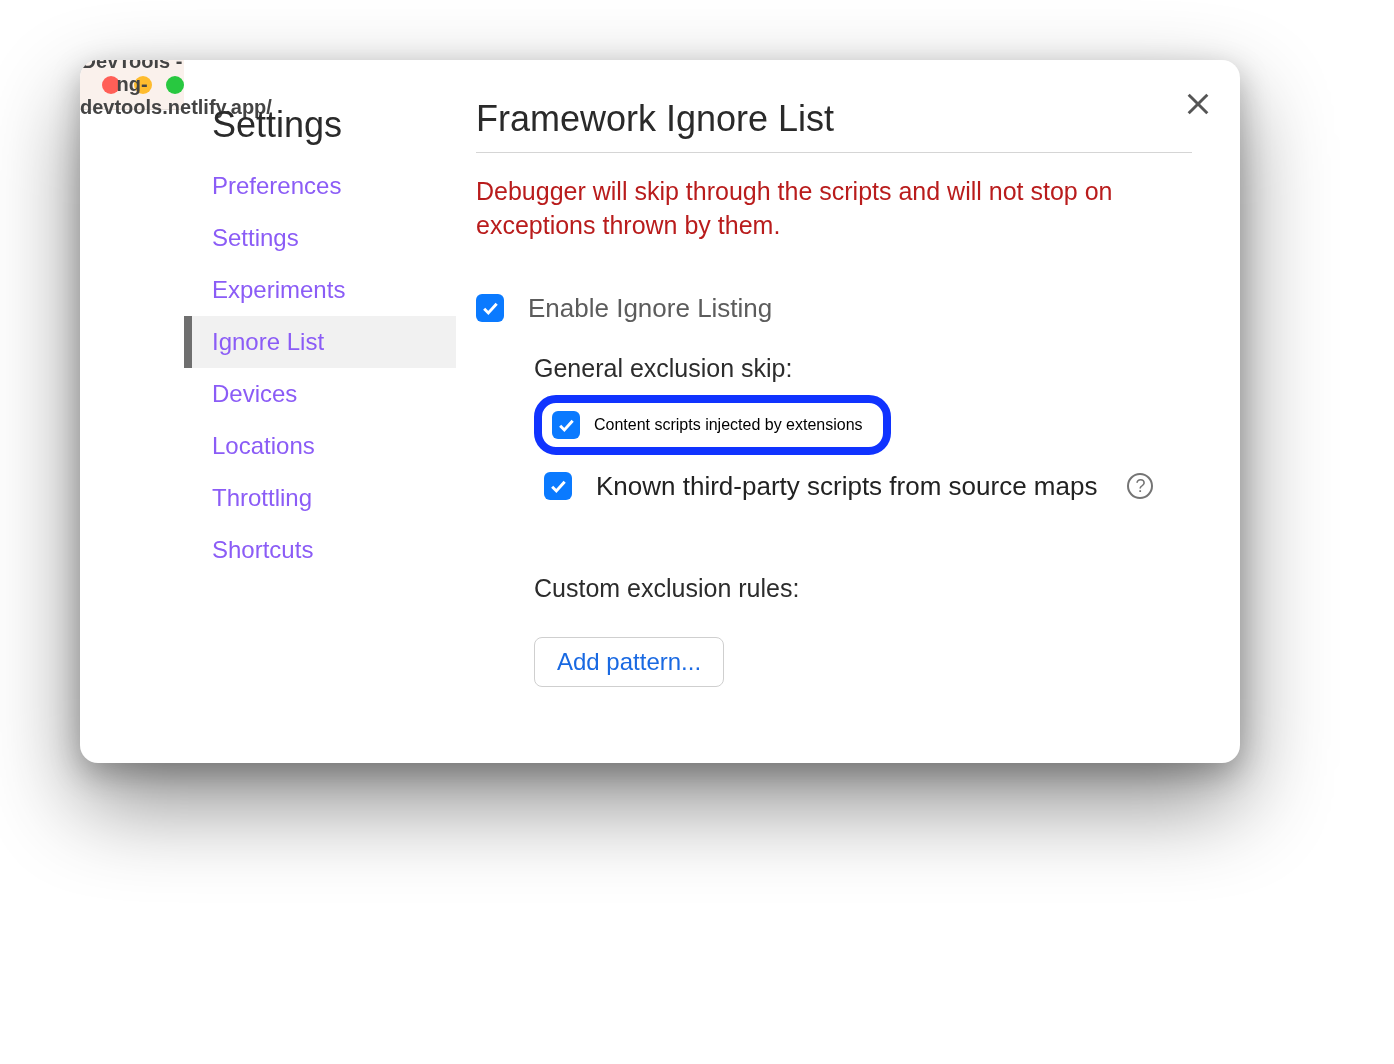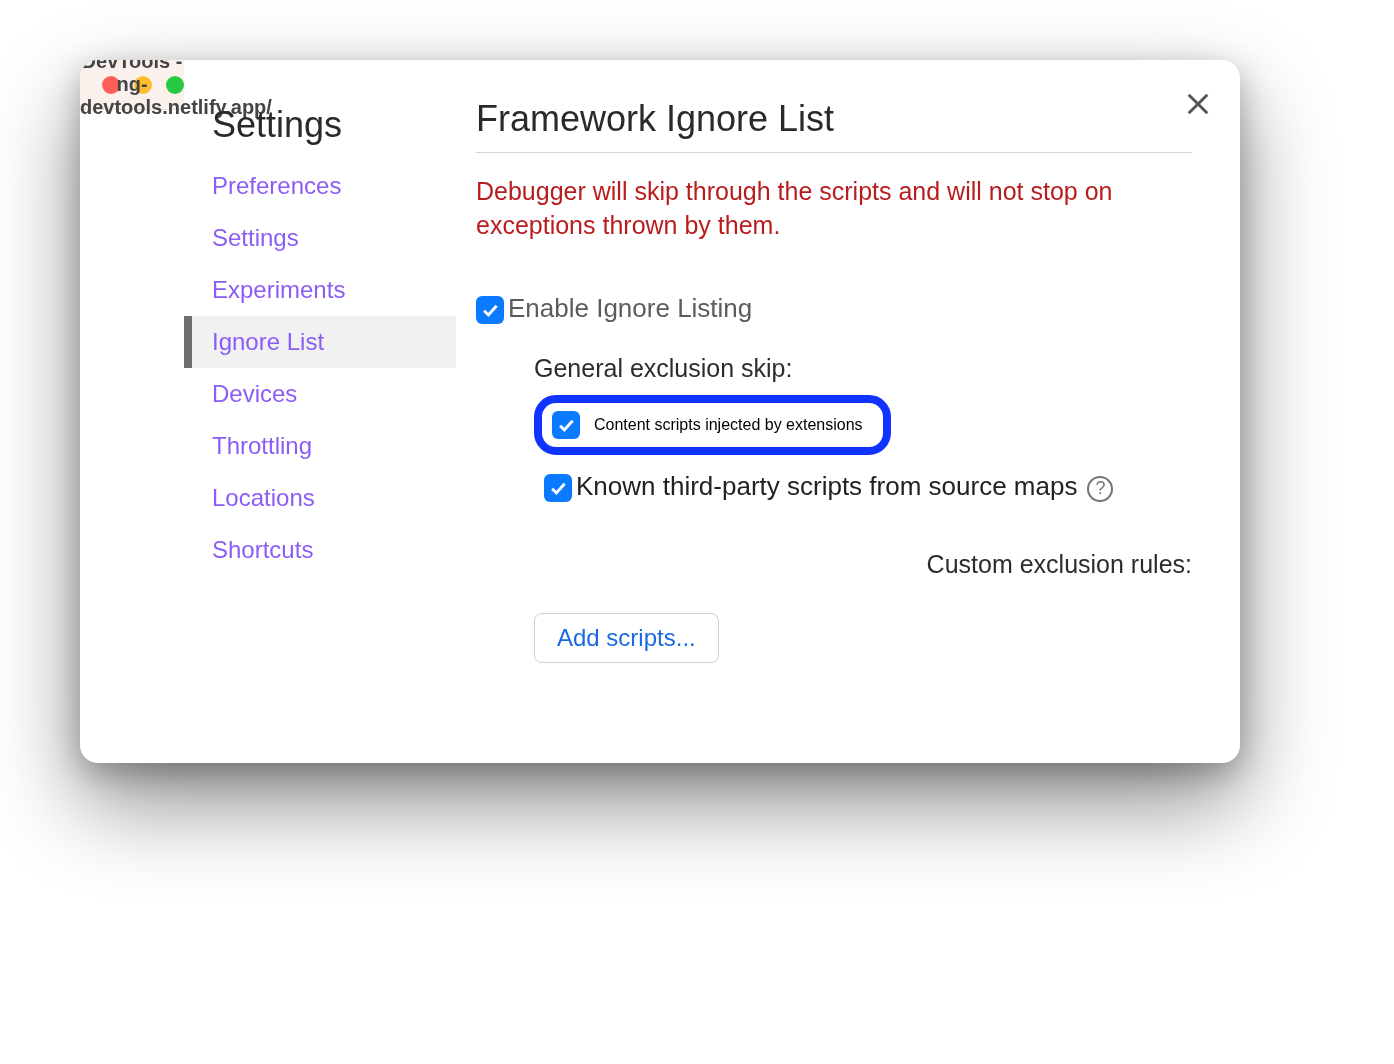--- a/index.html
+++ b/index.html
@@ -110,22 +110,22 @@
   .desc {
     font-size: 25px;
     color: #b91c1c;
     line-height: 1.35;
     margin-bottom: 50px;
     max-width: 760px;
   }
 
   .check-row {
     display: flex;
-    align-items: flex-end;
-    gap: 4px;
+    align-items: center;
+    gap: 24px;
   }
   .check-row.master { margin-bottom: 30px; }
   .check-row .label { font-size: 26px; color: #5c5c5c; }
   .check-row .label.dark { color: #222; }
 
   .section-label {
     font-size: 25px;
     color: #2c2c2c;
     margin-left: 58px;
     margin-bottom: 12px;
@@ -207,22 +207,22 @@
         </svg>
     </div>
 
     <div class="sidebar">
       <h1>Settings</h1>
       <div class="side-item"><span>Preferences</span></div>
       <div class="side-item"><span>Settings</span></div>
       <div class="side-item"><span>Experiments</span></div>
       <div class="side-item active"><span>Ignore List</span></div>
       <div class="side-item"><span>Devices</span></div>
+      <div class="side-item"><span>Locations</span></div>
       <div class="side-item"><span>Throttling</span></div>
-      <div class="side-item"><span>Locations</span></div>
       <div class="side-item"><span>Shortcuts</span></div>
     </div>
 
     <div class="main">
       <h2>Framework Ignore List</h2>
       <p class="desc">Debugger will skip through the scripts and will not stop on exceptions thrown by them.</p>
 
       <div class="check-row master">
         <span class="chk">
           <svg viewBox="0 0 24 24">
@@ -248,22 +248,22 @@
           <span class="chk">
             <svg viewBox="0 0 24 24">
                 <polyline points="5 13 10 18 20 7"></polyline>
               </svg>
           </span>
           <span class="label dark">Known third-party scripts from source maps</span>
           <span class="help-icon">?</span>
         </div>
       </div>
 
-      <div class="section-label" style="margin-top:48px;text-align:right;">Custom exclusion rules:</div>
+      <div class="section-label" style="margin-top:72px;">Custom exclusion rules:</div>
 
       <button class="add-pattern-btn">
-        <span>Add scripts...</span>
+        <span>Add pattern...</span>
       </button>
 
     </div>
 
   </div>
 </div>
 
 </body></html>

